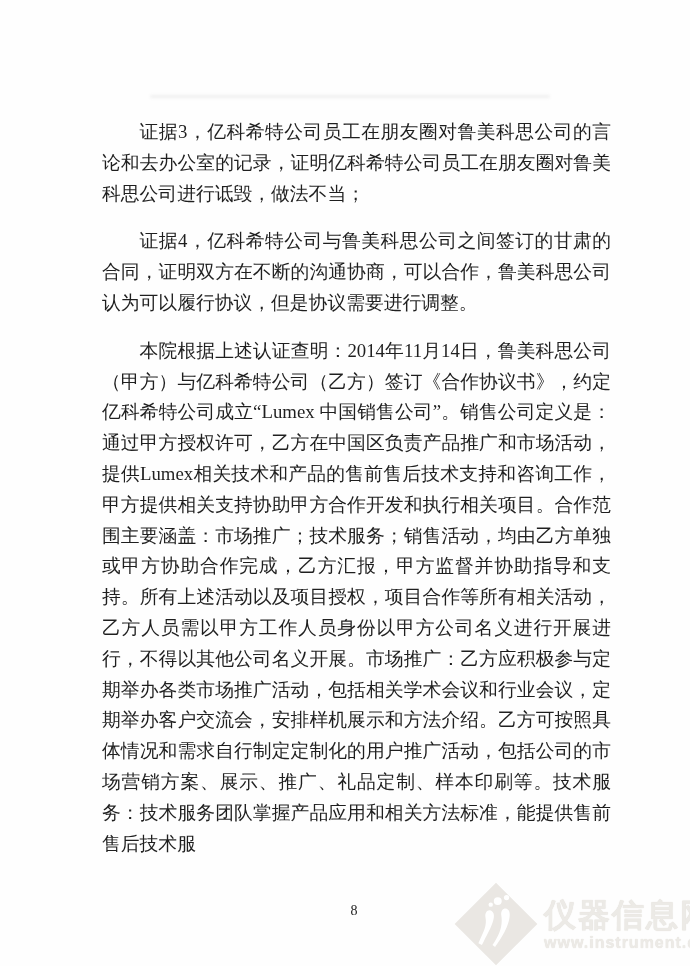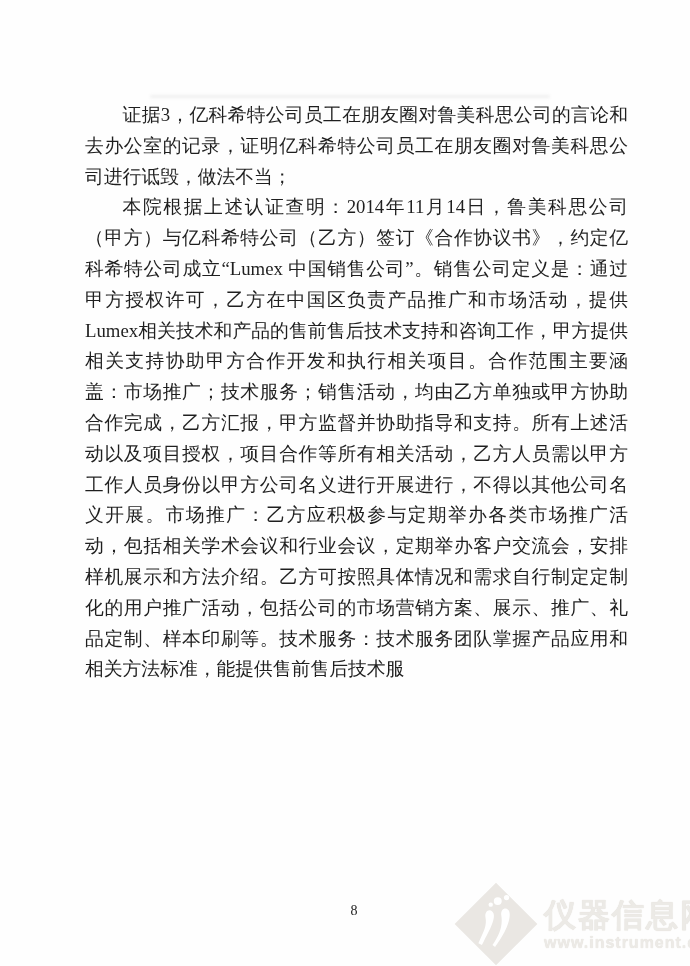--- a/index.html
+++ b/index.html
@@ -30,21 +30,21 @@
     position: absolute;
     left: 85px;
     top: 100px;
     width: 543px;
     font-size: 18.8px;
     line-height: 30.8px;
     color: #1f1f1f;
     letter-spacing: 0;
   }
   .doc-body p {
-    margin: 0;
+    margin: 17px;
     padding: 0;
     text-indent: 2em;
     text-align: justify;
     text-justify: inter-ideograph;
   }
   .page-footer {
     position: absolute;
     left: 0;
     top: 901px;
     width: 690px;
@@ -97,20 +97,21 @@
 </style>
 </head>
 <body>
 
 <div class="page">
 
   <div class="scan-smudge"></div>
 
   <div class="doc-body">
     <p>证据3，亿科希特公司员工在朋友圈对鲁美科思公司的言论和去办公室的记录，证明亿科希特公司员工在朋友圈对鲁美科思公司进行诋毁，做法不当；</p>
+    <p>证据4，亿科希特公司与鲁美科思公司之间签订的甘肃的合同，证明双方在不断的沟通协商，可以合作，鲁美科思公司认为可以履行协议，但是协议需要进行调整。</p>
     <p>本院根据上述认证查明：2014年11月14日，鲁美科思公司（甲方）与亿科希特公司（乙方）签订《合作协议书》，约定亿科希特公司成立“Lumex 中国销售公司”。销售公司定义是：通过甲方授权许可，乙方在中国区负责产品推广和市场活动，提供Lumex相关技术和产品的售前售后技术支持和咨询工作，甲方提供相关支持协助甲方合作开发和执行相关项目。合作范围主要涵盖：市场推广；技术服务；销售活动，均由乙方单独或甲方协助合作完成，乙方汇报，甲方监督并协助指导和支持。所有上述活动以及项目授权，项目合作等所有相关活动，乙方人员需以甲方工作人员身份以甲方公司名义进行开展进行，不得以其他公司名义开展。市场推广：乙方应积极参与定期举办各类市场推广活动，包括相关学术会议和行业会议，定期举办客户交流会，安排样机展示和方法介绍。乙方可按照具体情况和需求自行制定定制化的用户推广活动，包括公司的市场营销方案、展示、推广、礼品定制、样本印刷等。技术服务：技术服务团队掌握产品应用和相关方法标准，能提供售前售后技术服</p>
   </div>
 
   <div class="page-footer">
     <span class="page-number">8</span>
   </div>
 
   <div class="watermark">
     <span class="wm-logo">
       <svg viewBox="0 0 100 100" width="88" height="88" aria-hidden="true">

